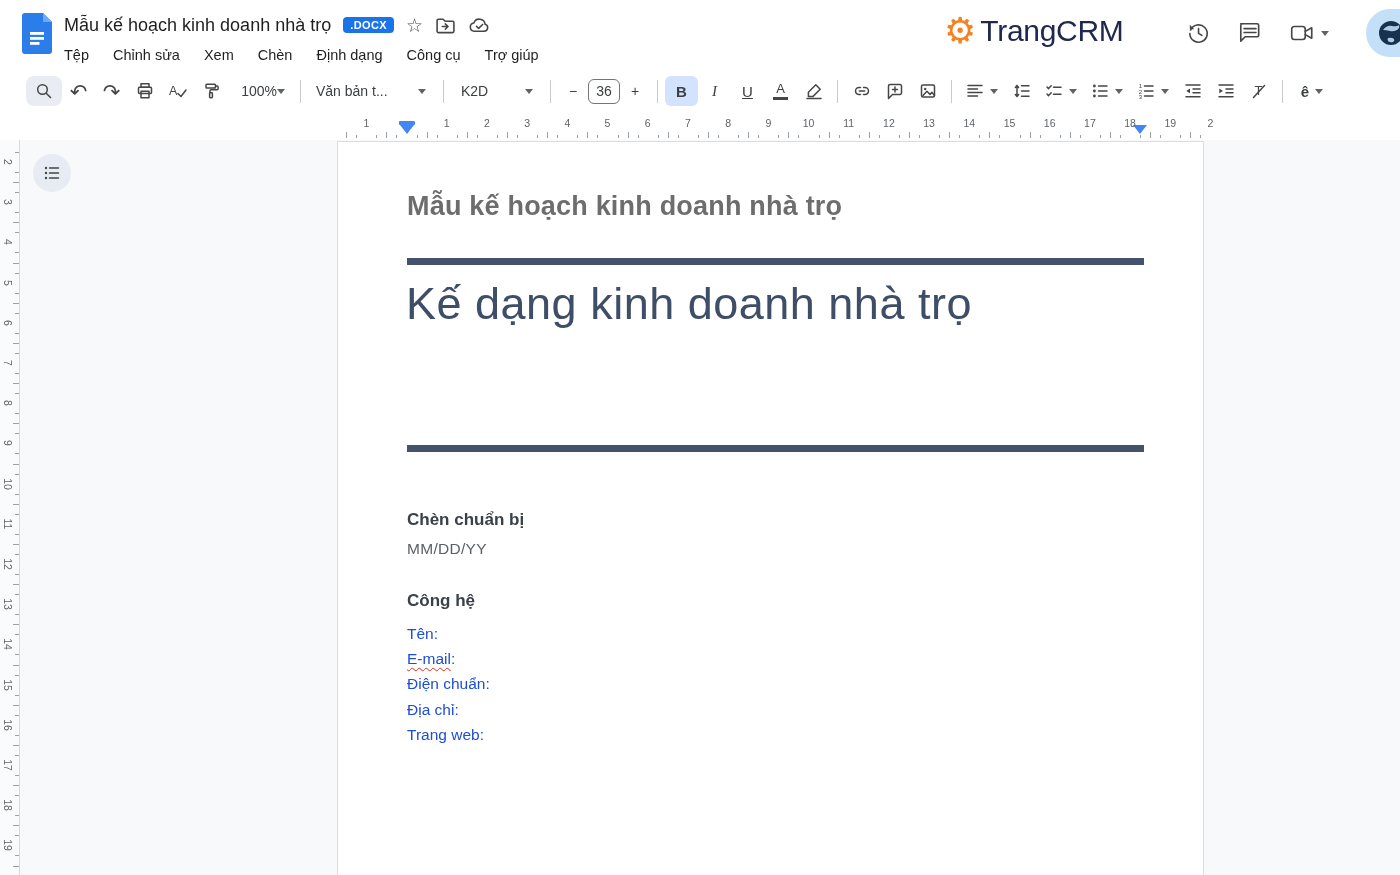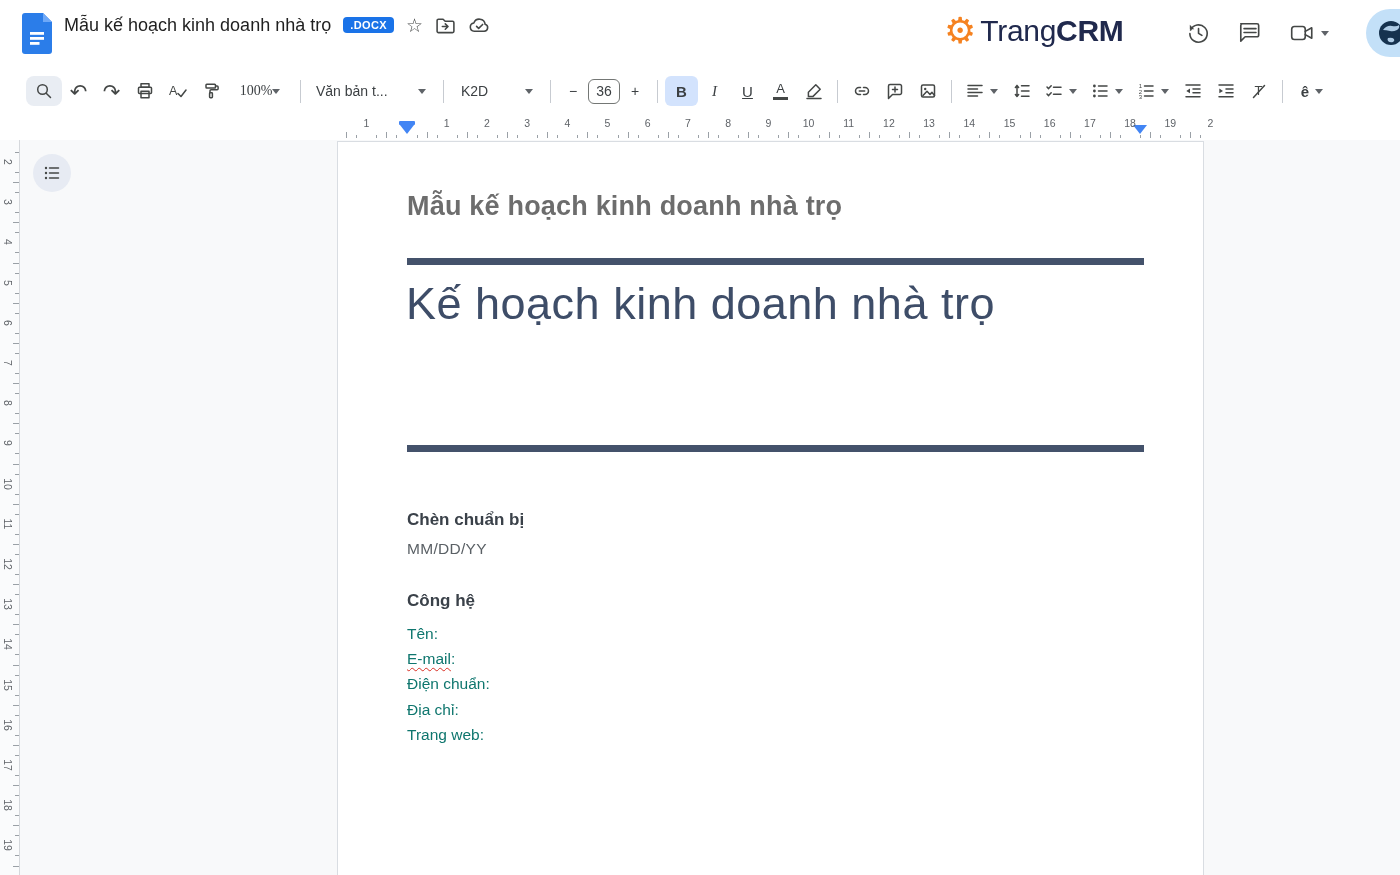--- a/index.html
+++ b/index.html
@@ -15,40 +15,40 @@
   .title-row { display:flex; align-items:center; gap:12px; height:26px; }
   .doc-title-text { font-size:18px; color:#1f1f1f; white-space:nowrap; }
   .badge { background:var(--badge-blue); color:#fff; font-size:11px; font-weight:bold;
            letter-spacing:.4px; padding:3px 7px 2px; border-radius:4px; line-height:1; }
   .hicon { color:#444746; font-size:19px; line-height:1; cursor:default; }
   .menu-row { display:flex; gap:24px; margin-top:7px; }
   .menu-item { font-size:14.5px; color:#1f1f1f; line-height:20px; cursor:default; }
   .brand { position:absolute; left:944px; top:9px; display:flex; align-items:center; height:44px; }
   .gear { font-size:36px; color:var(--brand-orange); line-height:1; margin-right:4px; }
   .brand-text { font-size:30px; color:var(--brand-navy); letter-spacing:-0.3px; }
-  .brand-text b { font-weight:bold; }
+  .brand-text b { font-weight:normal; }
   .header-actions { position:absolute; left:1185px; top:20px; display:flex; align-items:center; gap:26px; }
   .ha-icon { width:26px; height:26px; }
   .caret { width:0; height:0; border-left:4.5px solid transparent; border-right:4.5px solid transparent;
            border-top:5.5px solid #5f6368; display:inline-block; }
   .avatar { position:absolute; left:1366px; top:9px; width:68px; height:48px; border-radius:24px;
             background:#c3e0f8; display:flex; align-items:center; }
   .avatar svg { margin-left:10px; }
   
   .toolbar { position:absolute; left:0; top:70px; width:1400px; height:42px; background:#fff;
              display:flex; align-items:center; padding-left:26px; }
   .tbtn { height:30px; display:flex; align-items:center; justify-content:center; border-radius:6px;
           color:#444746; flex:0 0 auto; }
   .w33 { width:33px; } .w30 { width:30px; }
   .tbtn.search { width:36px; background:#e9edf3; border-radius:8px; }
   .tbtn svg { display:block; }
   .uglyph { font-size:21px; line-height:1; color:#444746; }
   .sep { width:1px; height:23px; background:#c7cbd1; margin:0 7px; flex:0 0 auto; }
   .ttext { font-size:14px; color:#3c4043; }
-  .zoom-btn { width:66px; justify-content:center; padding:0 8px;font-family:Liberation Serif, serif; }
+  .zoom-btn { width:66px; justify-content:flex-end; padding:0 8px; }
   .styles-btn { width:128px; justify-content:space-between; padding:0 10px 0 8px; }
   .font-btn { width:92px; justify-content:space-between; padding:0 10px 0 10px; }
   .size-box { width:32px; height:25px; border:1px solid #747775; border-radius:6px; display:flex;
               align-items:center; justify-content:center; font-size:14px; color:#3c4043; }
   .fmt { font-size:15px; color:#3c4043; }
   .bold-active { background:var(--bold-bg); font-weight:bold; color:#041e49; }
   .italic { font-style:italic; font-family:"Liberation Serif", serif; }
   .uline { text-decoration:underline; }
   .acolor { display:flex; flex-direction:column; align-items:center; line-height:1; }
   .acolor .bar { width:15px; height:3.5px; background:#444746; margin-top:1.5px; }
@@ -76,21 +76,21 @@
   .rule { position:absolute; left:69px; width:737px; height:7px; background:var(--navy); }
   .rule1 { top:116px; } .rule2 { top:303px; }
   .doc-title { position:absolute; left:68px; top:136px; font-size:45px; font-weight:400;
                color:var(--title-navy); letter-spacing:0.5px; white-space:nowrap; }
   .doc-subtitle { position:absolute; left:69px; top:226px; font-size:26px; font-weight:bold;
                   color:var(--title-navy); white-space:nowrap; }
   .prep-label { position:absolute; left:69px; top:368px; font-size:17px; font-weight:bold; color:#3a4149; }
   .prep-value { position:absolute; left:69px; top:398px; font-size:15.5px; color:#5a6065; letter-spacing:0.3px; }
   .contact-label { position:absolute; left:69px; top:449px; font-size:17px; font-weight:bold; color:#3a4149; }
   .contact-list { position:absolute; left:69px; top:479px; list-style:none; }
-  .contact-list li { font-size:15.5px; color:#0f766e; line-height:25.2px; }
+  .contact-list li { font-size:15.5px; color:#1d4ed8; line-height:25.2px; }
   .wavy { text-decoration:underline wavy var(--squiggle); text-decoration-thickness:1px;
           text-underline-offset:3px; text-decoration-skip-ink:none; }
   svg .st { stroke:#444746; stroke-width:1.5; fill:none; stroke-linecap:round; stroke-linejoin:round; }
   svg .stf { fill:#444746; }
 </style>
 </head>
 <body>
 
 <div class="screen" style="--badge-blue: #1a73e8; --navy: #44526b; --title-navy: #3e4d68; --brand-navy: #20294d; --brand-orange: #f58220; --marker: #4285f4; --bold-bg: #d3e3fd; --squiggle: #d93025;">
 
@@ -110,20 +110,29 @@
         <span class="hicon">☆</span>
         <svg class="hicon" width="21" height="21" viewBox="0 0 20 20">
           <path class="st" d="M2 15.5 V5.3 A1.3 1.3 0 0 1 3.3 4 H7.7 l2 2 h7 A1.3 1.3 0 0 1 18 7.3 v8.2 a1.3 1.3 0 0 1 -1.3 1.3 h-13.4 a1.3 1.3 0 0 1 -1.3 -1.3 z"></path>
           <path class="st" d="M7 11 h5 M9.8 8.4 l2.6 2.6 -2.6 2.6"></path>
         </svg>
         <svg class="hicon" width="23" height="21" viewBox="0 0 22 20">
           <path class="st" d="M6 15.5 a4 4 0 0 1 -0.4 -7.95 a5.6 5.6 0 0 1 10.8 1.3 a3.4 3.4 0 0 1 -0.9 6.65 z"></path>
           <path class="st" d="M8.2 10.8 l2 2 l3.8 -3.8"></path>
         </svg>
       </div>
+      <div class="menu-row">
+          <div class="menu-item">Tệp</div>
+          <div class="menu-item">Chỉnh sửa</div>
+          <div class="menu-item">Xem</div>
+          <div class="menu-item">Chèn</div>
+          <div class="menu-item">Định dạng</div>
+          <div class="menu-item">Công cụ</div>
+          <div class="menu-item">Trợ giúp</div>
+        </div>
     </div>
 
     <div class="brand">
       <span class="gear">⚙</span>
       <span class="brand-text"><span>Trang</span><b>CRM</b></span>
     </div>
 
     <div class="header-actions">
       <svg class="ha-icon" viewBox="0 0 24 24">
         <path class="st" d="M5.2 9.2 A8 8 0 1 1 4.5 12.6" stroke-width="1.7"></path>
@@ -483,21 +492,21 @@
           <circle class="stf" cx="3" cy="4" r="1.2"></circle>
           <circle class="stf" cx="3" cy="9" r="1.2"></circle>
           <circle class="stf" cx="3" cy="14" r="1.2"></circle>
           <path class="st" d="M6.5 4 h9 M6.5 9 h9 M6.5 14 h9" stroke-width="1.8"></path>
         </svg>
     </div>
 
     <div class="page">
       <div class="doc-heading-small">Mẫu kế hoạch kinh doanh nhà trọ</div>
       <div class="rule rule1"></div>
-      <div class="doc-title">Kế hoạch kinh doanh nhà trọ</div>
+      <div class="doc-title">Kế dạng kinh doanh nhà trọ</div>
       <div class="rule rule2"></div>
       <div class="prep-label">Chèn chuẩn bị</div>
       <div class="prep-value">MM/DD/YY</div>
       <div class="contact-label">Công hệ</div>
       <ul class="contact-list">
           <li>Tên:</li>
           <li><span class="wavy">E-mail</span>:</li>
           <li>Điện chuẩn:</li>
           <li>Địa chỉ:</li>
           <li>Trang web:</li>

